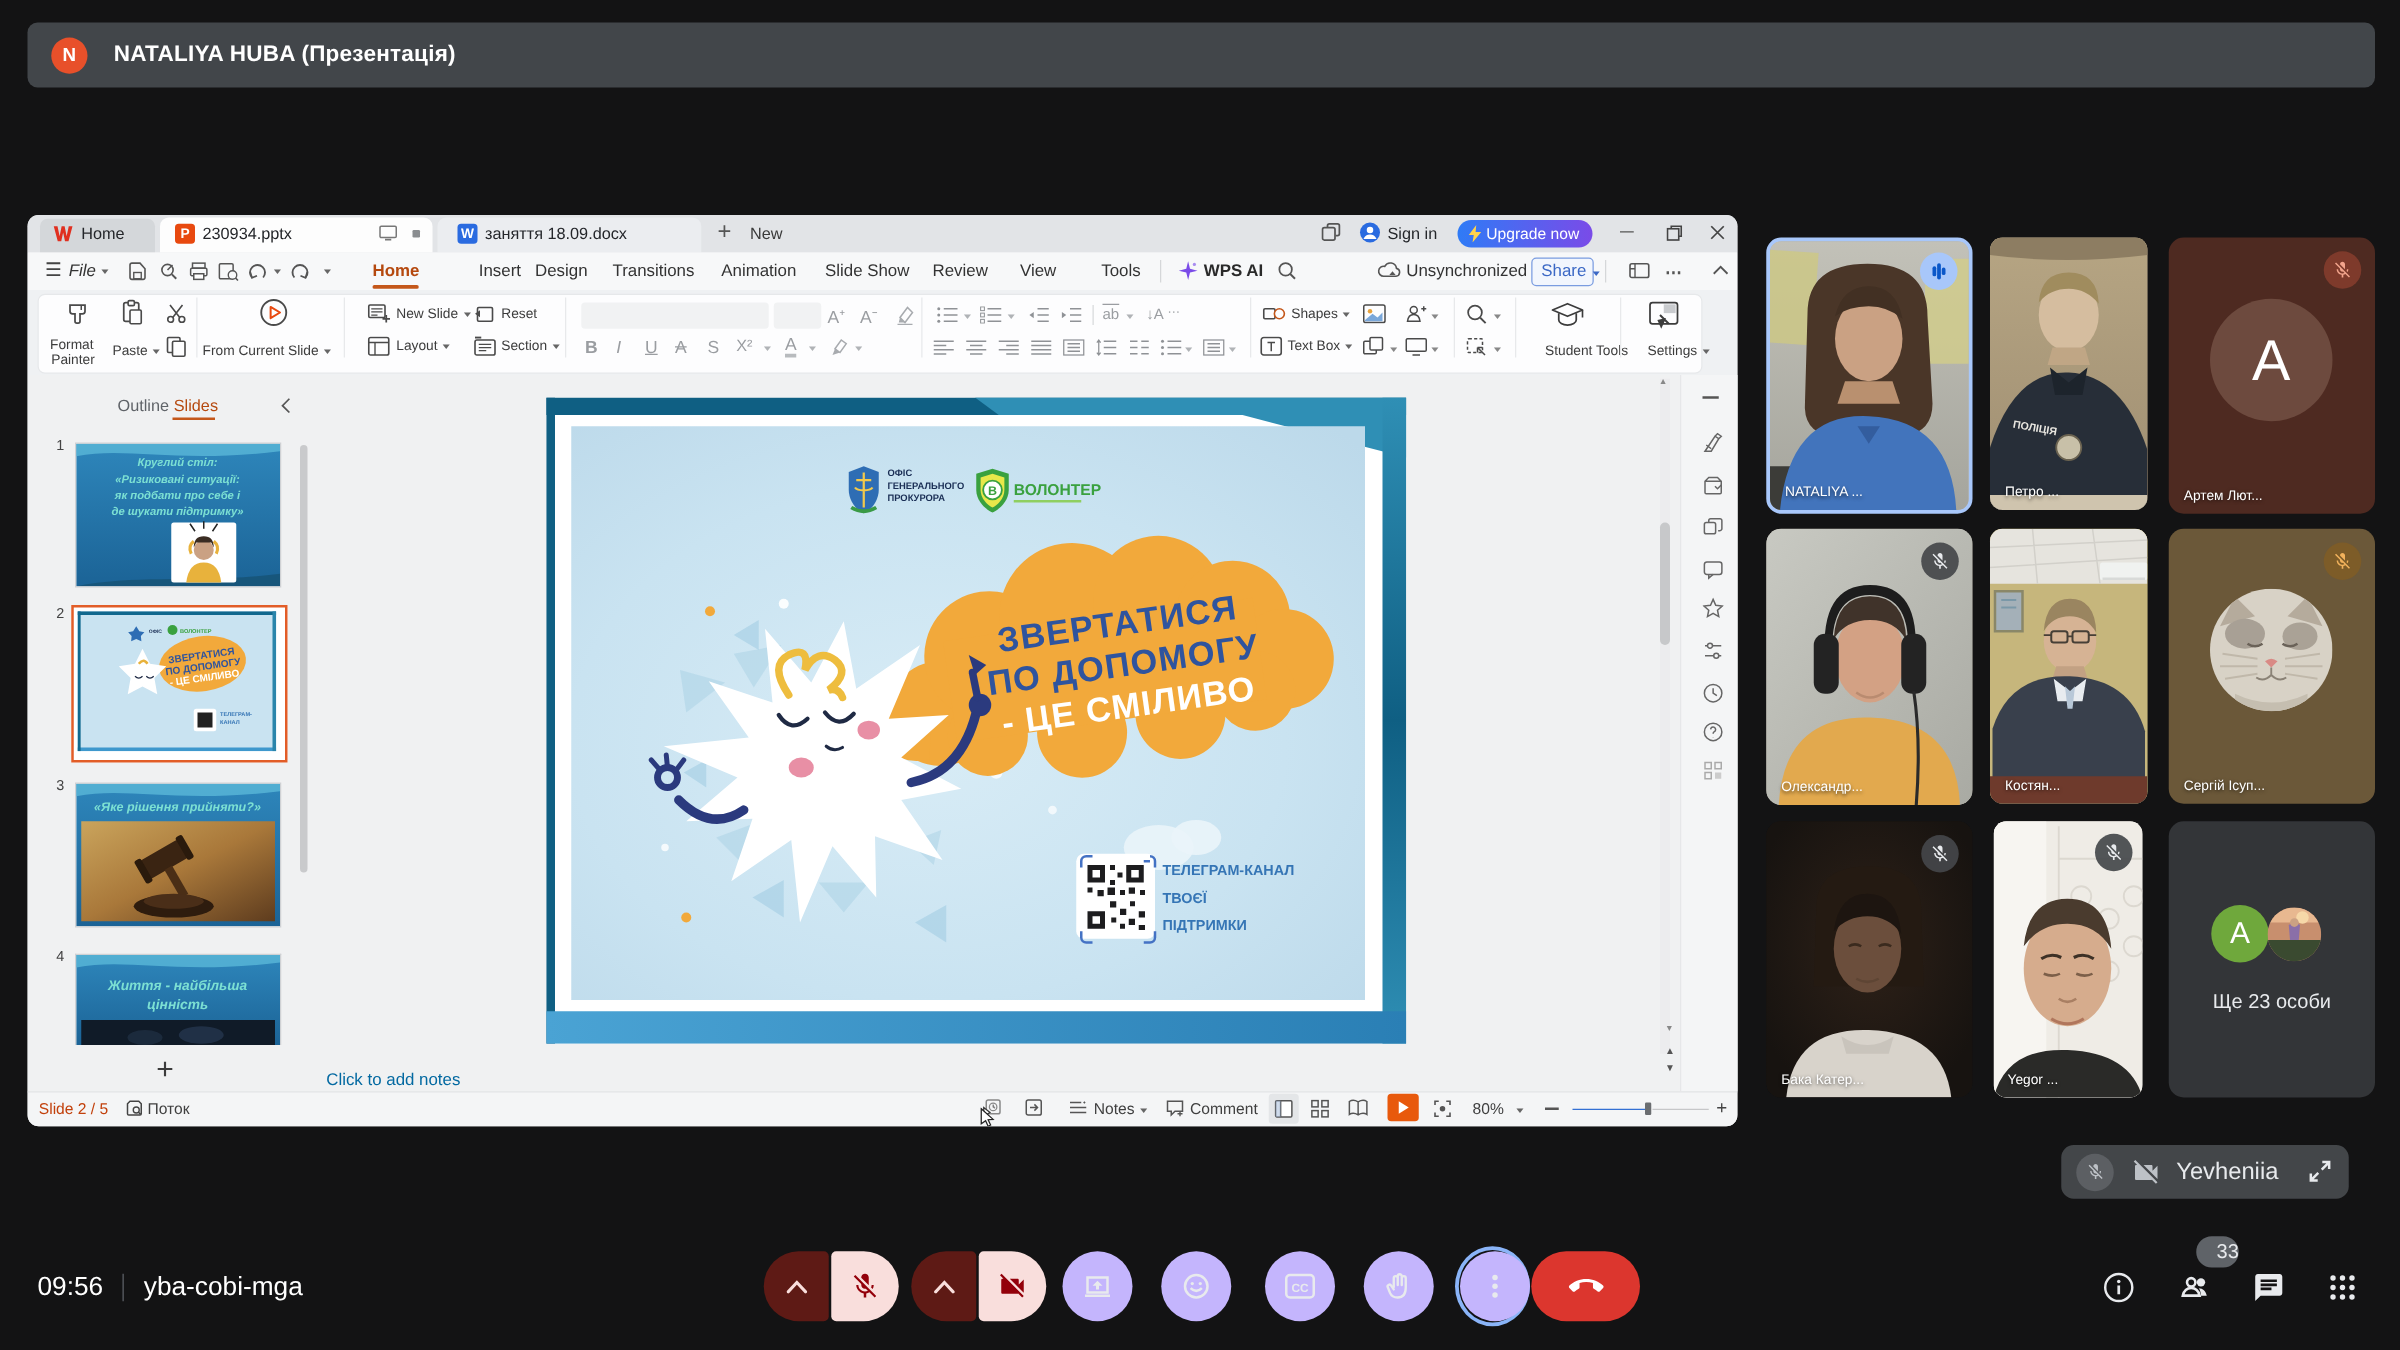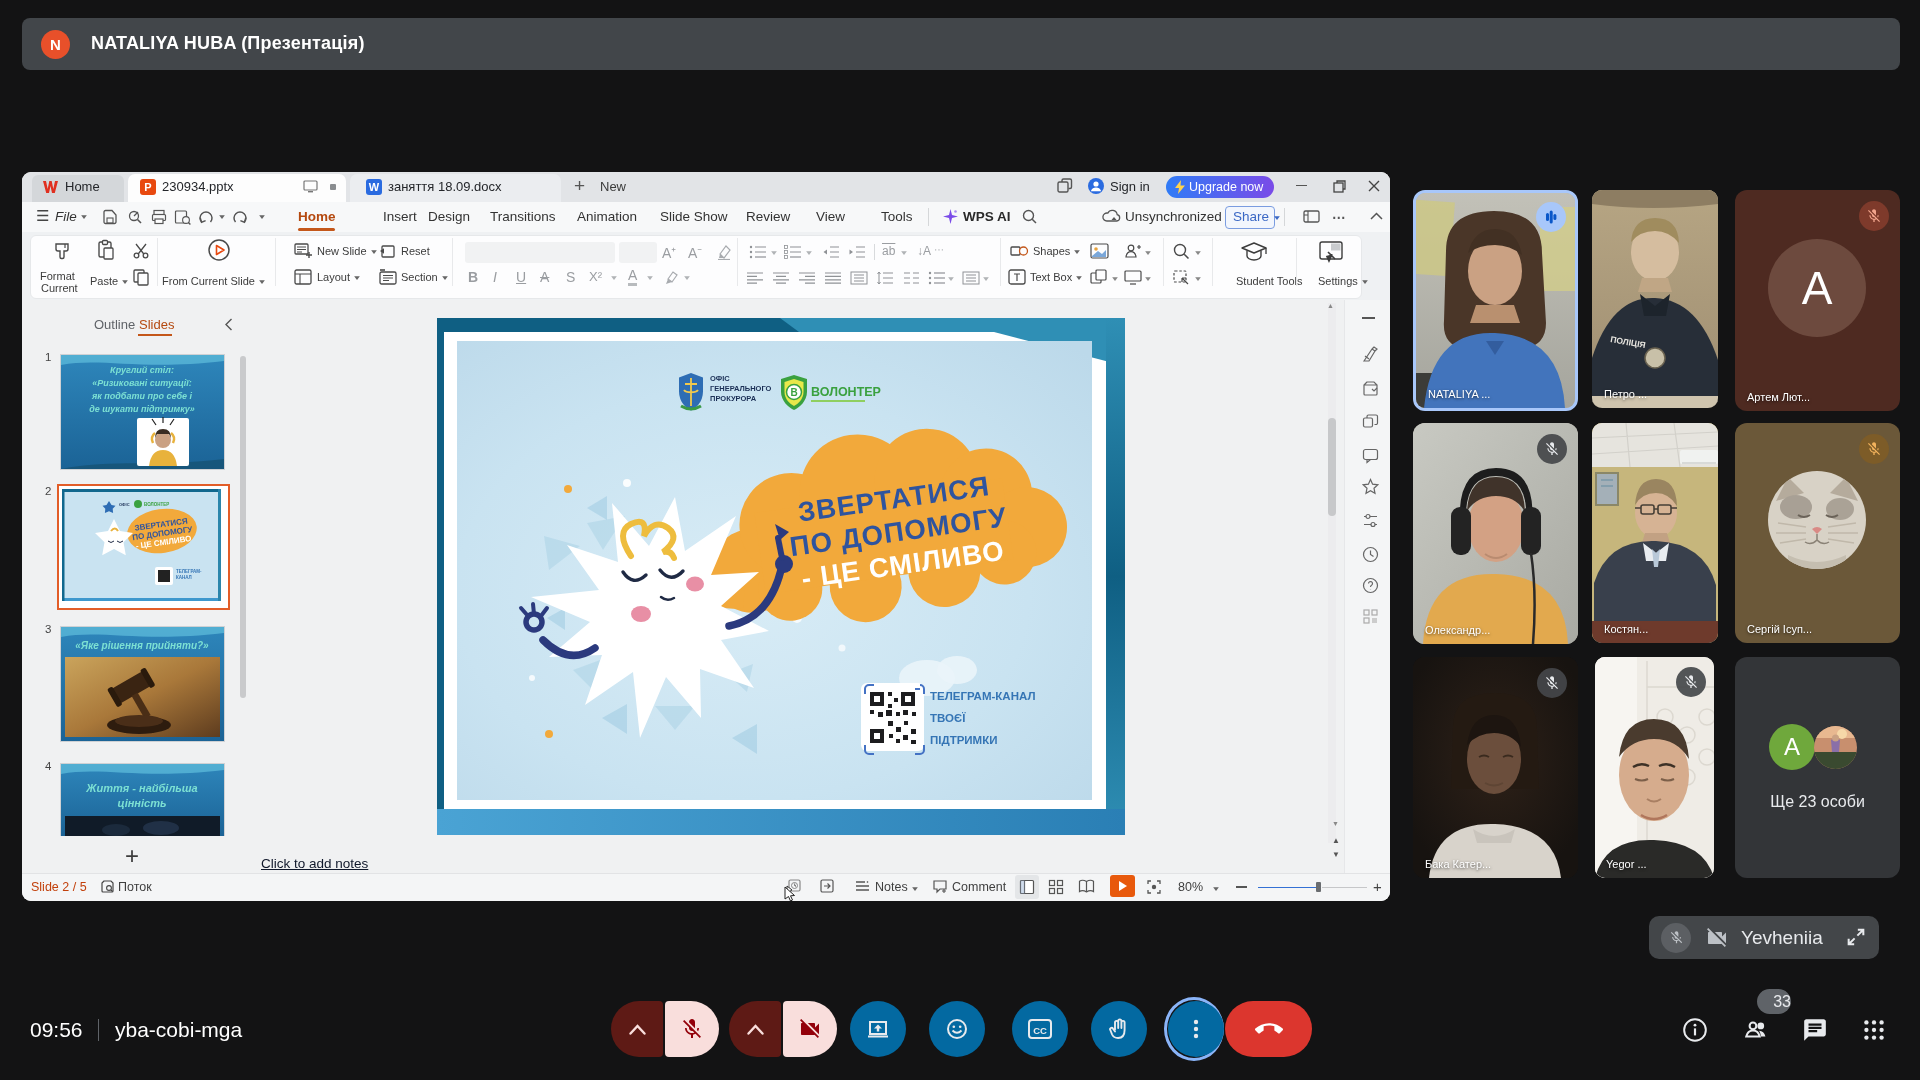--- a/index.html
+++ b/index.html
@@ -20,21 +20,21 @@
   .rpanel{position:absolute;left:8px;top:3px;width:1330px;height:62px;background:#fdfdfe;border:1px solid #e6e8ea;border-radius:6px;}
   .rdiv{position:absolute;top:6px;width:1px;height:48px;background:#e8e9eb;}
   .rlabel{position:absolute;font-size:11px;color:#3c3c3c;white-space:nowrap;}
   .ricon{position:absolute;color:#4a4a4a;}
   .gbox{position:absolute;background:#f1f2f3;border-radius:3px;}
   .caret{display:inline-block;font-size:8px;color:#666;transform:scale(1.2,.8);}
   
   .tile{position:absolute;border-radius:12px;overflow:hidden;}
   .tname{position:absolute;left:12px;bottom:8px;color:#fff;font-size:11px;text-shadow:0 1px 3px rgba(0,0,0,.65);white-space:nowrap;}
   .mute{position:absolute;width:30px;height:30px;border-radius:50%;display:flex;align-items:center;justify-content:center;}
-  .ctrl{position:absolute;top:1001px;width:56px;height:56px;border-radius:50%;background:#0369a1;display:flex;align-items:center;justify-content:center;}
+  .ctrl{position:absolute;top:1001px;width:56px;height:56px;border-radius:50%;background:#c4b5fd;display:flex;align-items:center;justify-content:center;}
   .btxt{color:#e8eaed;}
 </style>
 </head>
 <body>
 <div class="topbar">
   <div class="av">N</div>
   <div class="nm">NATALIYA HUBA (Презентація)</div>
 </div>
 <div class="wps">
 
@@ -155,21 +155,21 @@
  </div>
 
  <div class="ribbon">
   <div class="rpanel"></div>
 
   <svg class="abs" style="left:30px;top:9px" width="20" height="20" viewBox="0 0 20 20">
         <path d="M4 3 H16 V8 A2 2 0 0 1 14 10 H12 V16 A1.5 1.5 0 0 1 10.5 17.5 H9.5 A1.5 1.5 0 0 1 8 16 V10 H6 A2 2 0 0 1 4 8 Z" fill="none" stroke="#4a4a4a" stroke-width="1.4"></path>
         <path d="M13 3 V7" stroke="#4a4a4a" stroke-width="1.2"></path>
       </svg>
   <div class="rlabel" style="left:18px;top:38px;">Format</div>
-  <div class="rlabel" style="left:19px;top:50px;">Current</div>
+  <div class="rlabel" style="left:19px;top:50px;">Painter</div>
   <svg class="abs" style="left:73px;top:7px" width="22" height="22" viewBox="0 0 22 22">
         <rect x="4" y="3" width="12" height="15" rx="1.5" fill="none" stroke="#4a4a4a" stroke-width="1.4"></rect>
         <rect x="7.5" y="1.5" width="5" height="4" rx="1" fill="#fdfdfe" stroke="#4a4a4a" stroke-width="1.3"></rect>
         <rect x="9" y="9" width="9" height="11" rx="1" fill="#fdfdfe" stroke="#4a4a4a" stroke-width="1.3"></rect>
       </svg>
   <div class="rlabel" style="left:68px;top:43px;">Paste <span class="caret">▼</span></div>
   <svg class="abs" style="left:110px;top:10px" width="18" height="18" viewBox="0 0 18 18">
         <circle cx="4.5" cy="13.5" r="2.3" fill="none" stroke="#4a4a4a" stroke-width="1.3"></circle>
         <circle cx="13.5" cy="13.5" r="2.3" fill="none" stroke="#4a4a4a" stroke-width="1.3"></circle>
         <path d="M6.2 12 L14 2 M11.8 12 L4 2" stroke="#4a4a4a" stroke-width="1.3"></path>
@@ -450,21 +450,21 @@
   <rect width="163" height="72" fill="url(#tb1)"></rect>
   <path d="M0 10 C40 2 80 16 163 6 V0 H0 Z" fill="#5ab8d8" opacity=".8"></path>
   <text x="81" y="28" font-size="11" fill="#7ce0d3" text-anchor="middle" font-style="italic" font-weight="bold">Життя - найбільша</text>
   <text x="81" y="43" font-size="11" fill="#7ce0d3" text-anchor="middle" font-style="italic" font-weight="bold">цінність</text>
   <rect x="4" y="52" width="155" height="20" fill="#101b28"></rect>
   <ellipse cx="55" cy="66" rx="14" ry="6" fill="#1d2c3e" opacity=".9"></ellipse>
       <ellipse cx="100" cy="64" rx="18" ry="7" fill="#223349" opacity=".9"></ellipse>
  </svg>
  <div class="abs" style="left:218px;top:184px;width:6px;height:342px;background:#c9cacc;border-radius:3px;"></div>
  <div class="abs" style="left:103px;top:670px;font-size:24px;color:#3c3c3c;">+</div>
- <div class="abs" style="left:239px;top:684px;font-size:13.5px;color:#0f172a;text-decoration:underline;">Click to add notes</div>
+ <div class="abs" style="left:239px;top:684px;font-size:13.5px;color:#0369a1;">Click to add notes</div>
 
  <svg class="abs" style="left:415px;top:146px" width="688" height="517" viewBox="0 0 688 517">
   <defs>
    <linearGradient id="rband" x1="0" y1="0" x2="0" y2="1">
           <stop offset="0" stop-color="#2f8fb5"></stop>
           <stop offset=".5" stop-color="#0f5f83"></stop>
           <stop offset="1" stop-color="#2f8fb5"></stop>
         </linearGradient>
    <linearGradient id="bband" x1="0" y1="0" x2="1" y2="0">
           <stop offset="0" stop-color="#4aa3d4"></stop>

